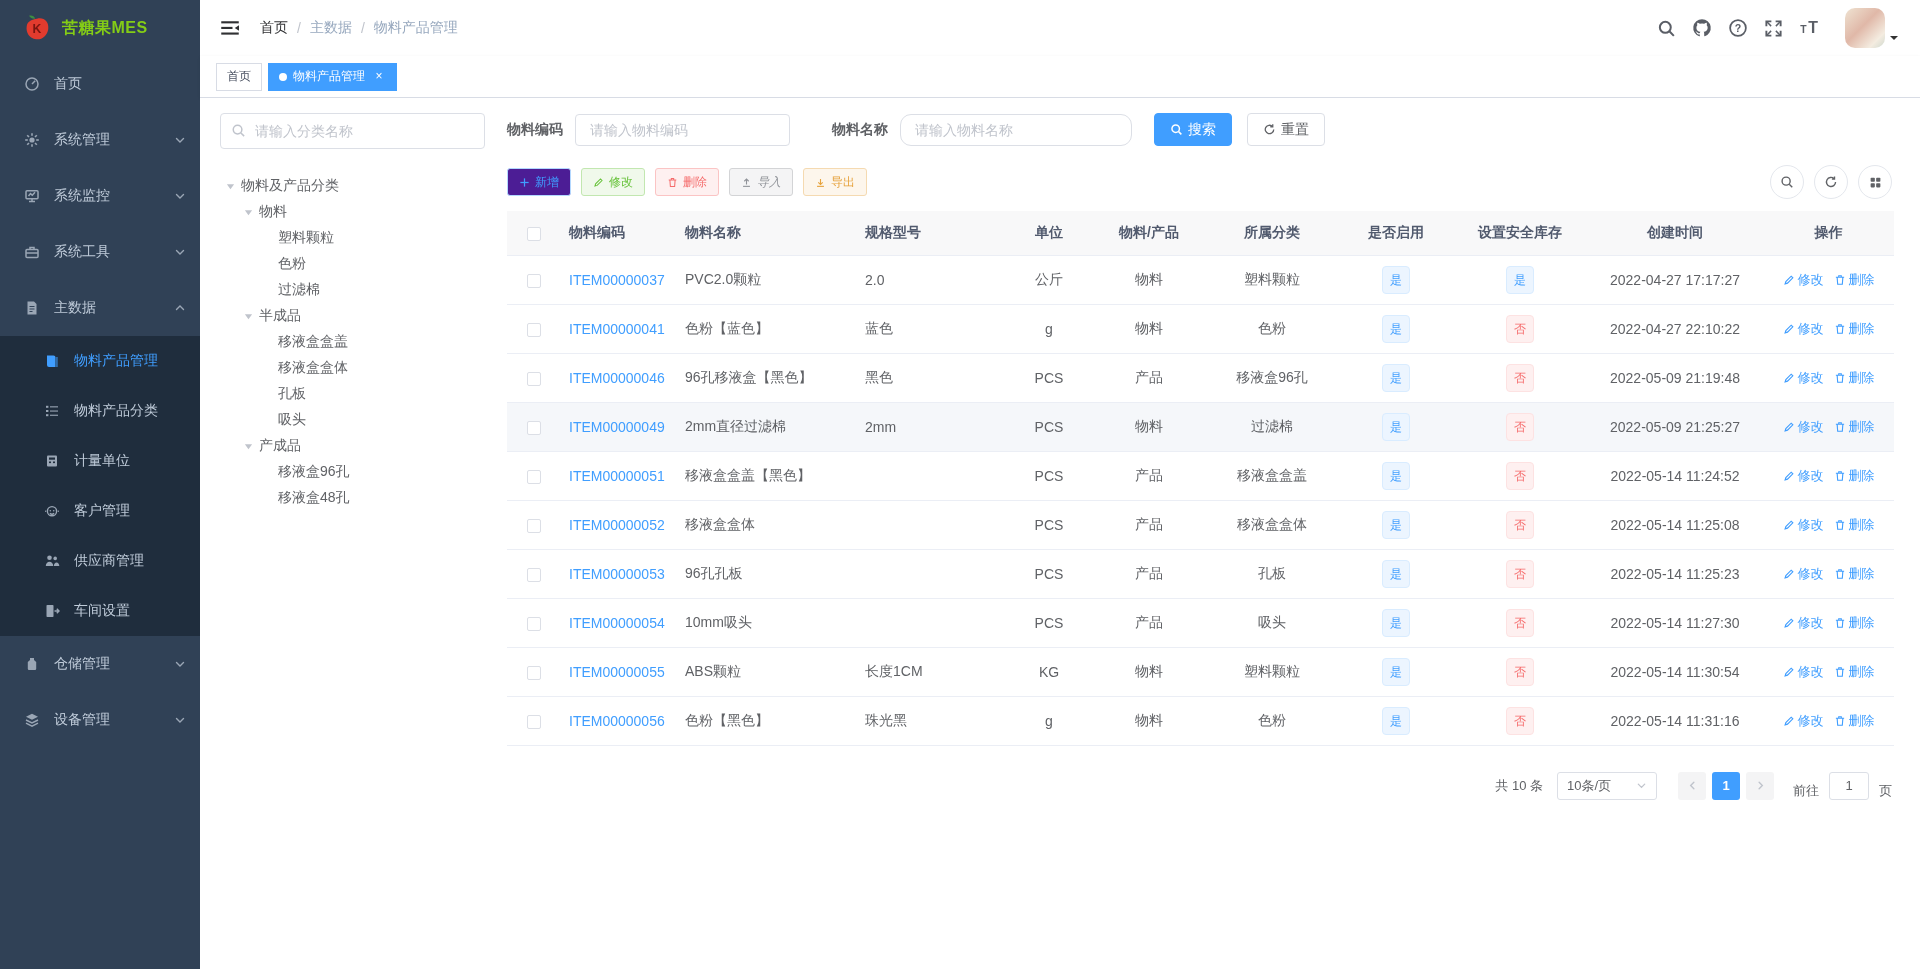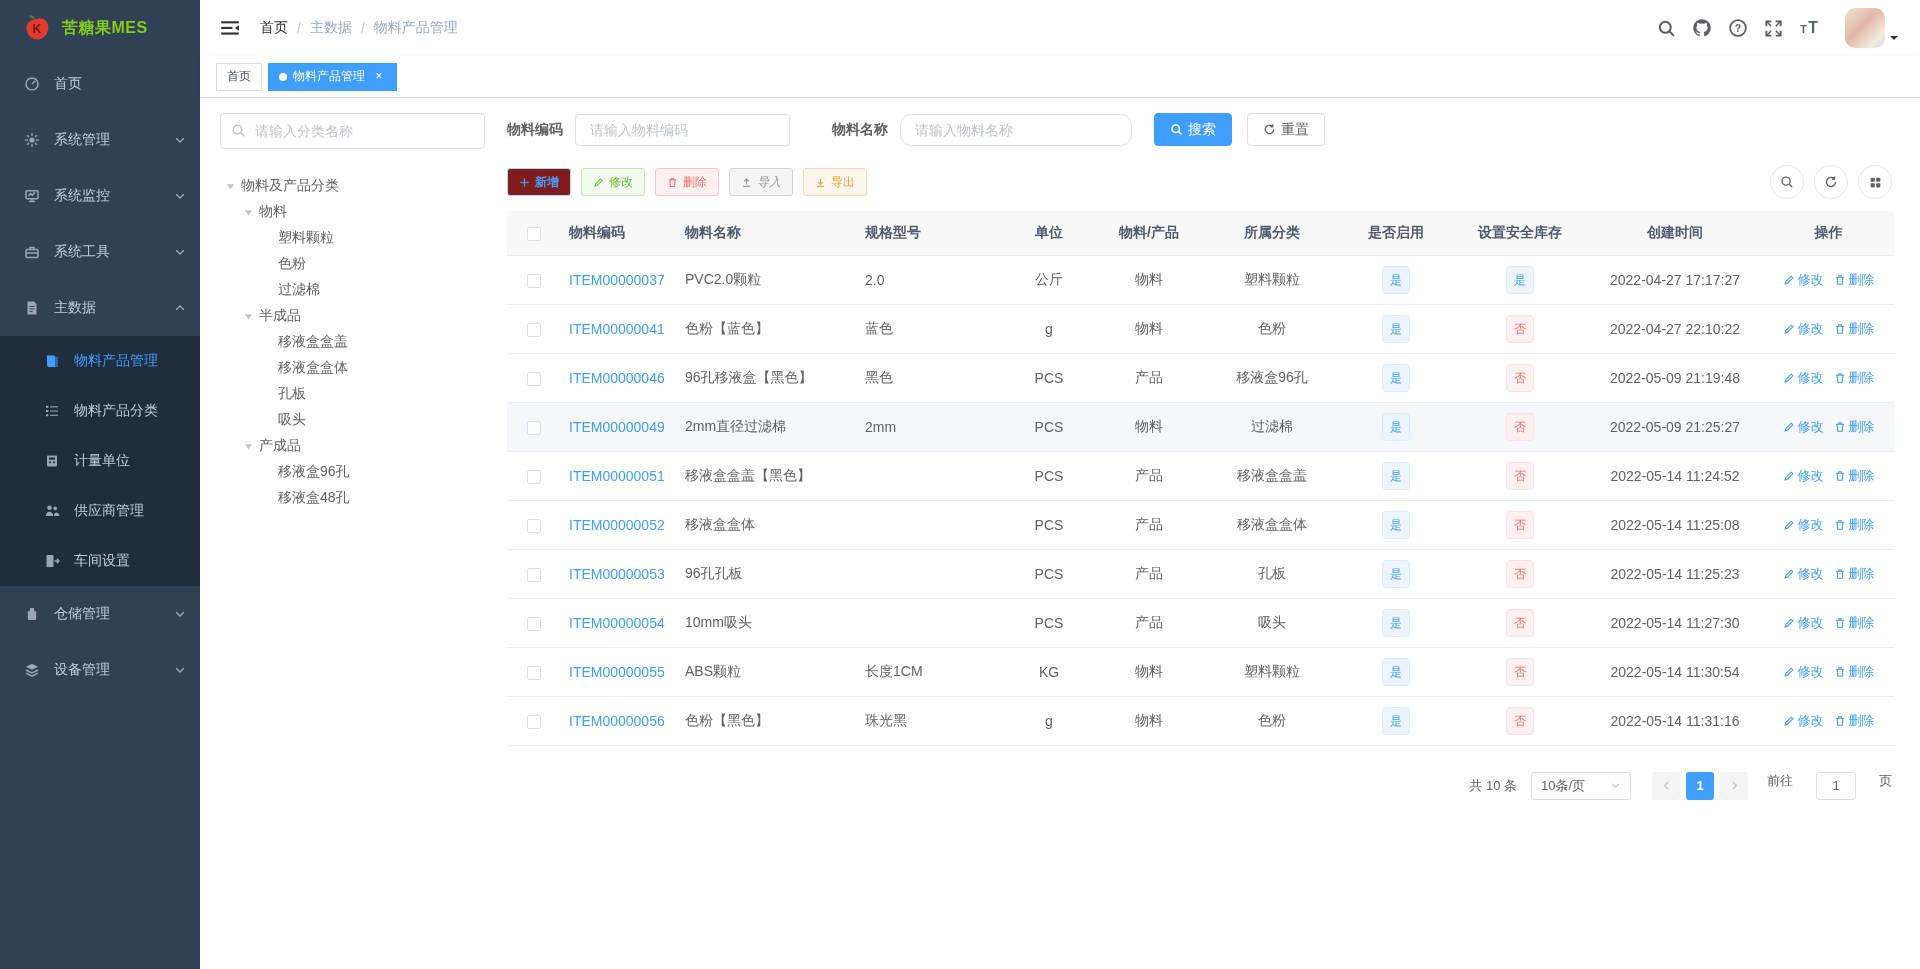--- a/index.html
+++ b/index.html
@@ -59,21 +59,21 @@
   .f-label { font-weight:bold; font-size:14px; color:#606266; margin-right:12px; white-space:nowrap; }
   .f-input { height:32px; border:1px solid #dcdfe6; border-radius:4px; padding:0 14px; font-size:14px; color:#606266; outline:none; }
   .f-code { width:215px; margin-right:42px; }
   .f-name { width:232px; margin-right:22px;border-radius:11px; }
   .btn { display:inline-flex; align-items:center; gap:5px; cursor:pointer; border-radius:4px; font-size:14px; }
   .btn-search { height:33px; padding:0 15px; background:#409EFF; border:1px solid #409EFF; color:#fff; margin-right:15px; }
   .btn-reset { height:33px; padding:0 15px; background:#fff; border:1px solid #dcdfe6; color:#606266; }
 
   .toolbar { display:flex; align-items:center; margin-bottom:12px; }
   .tb-btn { height:28px; padding:0 11px; border-radius:3px; font-size:12px; display:inline-flex; align-items:center; gap:5px; margin-right:10px; cursor:pointer; border:1px solid; }
-  .tb-add { color:#409EFF; background:#7f1d1d; border-color:#b3d8ff;font-weight:bold; }
+  .tb-add { color:#409EFF; background:#4c1d95; border-color:#b3d8ff; }
   .tb-edit { color:#67C23A; background:#f0f9eb; border-color:#c2e7b0; }
   .tb-del { color:#F56C6C; background:#fef0f0; border-color:#fbc4c4; }
   .tb-imp { color:#909399; background:#f4f4f5; border-color:#d3d4d6;font-style:italic; }
   .tb-exp { color:#E6A23C; background:#fdf6ec; border-color:#f5dab1; }
   .tb-right { margin-left:auto; display:flex; gap:10px; }
   .circle-btn { width:34px; height:34px; border-radius:50%; border:1px solid #e4e7ed; background:#fff; display:flex; align-items:center; justify-content:center; color:#606266; cursor:pointer; }
 
   table { width:100%; border-collapse:collapse; table-layout:fixed; font-size:14px; }
   thead th { background:#f8f8f9; color:#515a6e; font-weight:bold; height:44px; padding:0 8px; border-bottom:1px solid #ebeef5; }
   tbody td { height:49px; padding:0 8px; color:#606266; border-bottom:1px solid #ebeef5; overflow:hidden; white-space:nowrap; }
@@ -85,21 +85,21 @@
   .tag-blue { background:#ecf5ff; border:1px solid #d9ecff; color:#409EFF; }
   .tag-red  { background:#fef0f0; border:1px solid #fde2e2; color:#F56C6C; }
   .ops a { color:#409EFF; font-size:13px; margin:0 5px; display:inline-flex; align-items:center; gap:3px; cursor:pointer; text-decoration:none; }
 
   .pagination { display:flex; align-items:center; justify-content:flex-end; margin-top:26px; font-size:13px; color:#606266; }
   .pg-total { margin-right:14px; }
   .pg-select { width:100px; height:28px; border:1px solid #dcdfe6; border-radius:3px; display:flex; align-items:center; justify-content:space-between; padding:0 9px; color:#606266; cursor:pointer; margin-right:18px; background:#fff; }
   .pg-select .sc { color:#c0c4cc; display:flex; }
   .pg-btn { width:28px; height:28px; border-radius:3px; background:#f4f4f5; color:#c0c4cc; display:flex; align-items:center; justify-content:center; cursor:pointer; margin:0 3px; }
   .pg-page { width:28px; height:28px; border-radius:3px; background:#409EFF; color:#fff; display:flex; align-items:center; justify-content:center; font-weight:bold; cursor:pointer; margin:0 3px; }
-  .pg-goto { display:flex; align-items:flex-start; gap:23px; margin-left:16px; }
+  .pg-goto { display:flex; align-items:flex-end; gap:10px; margin-left:16px; }
   .pg-goto input { width:40px; height:28px; border:1px solid #dcdfe6; border-radius:3px; text-align:center; font-size:13px; color:#606266; outline:none; }
   svg { display:block; }
 </style>
 </head>
 <body>
 
 <div class="app">
 
   <aside class="sidebar">
     <div class="logo">
@@ -225,20 +225,32 @@
       <div class="menu-item">
         <span class="micon">
           <svg width="16" height="16" viewBox="0 0 16 16">
               <rect x="3" y="2.5" width="10" height="11" rx="1" fill="currentColor"></rect>
               <rect x="5" y="4.5" width="6" height="2.2" fill="#1f2d3d"></rect>
               <rect x="5" y="8.5" width="2" height="1.6" fill="#1f2d3d"></rect>
               <rect x="9" y="8.5" width="2" height="1.6" fill="#1f2d3d"></rect>
             </svg>
         </span>
         <span class="lbl">计量单位</span>
+      </div>
+      <div class="menu-item">
+        <span class="micon">
+          <svg width="16" height="16" viewBox="0 0 16 16" fill="none" stroke="currentColor" stroke-width="1.4">
+              <circle cx="8" cy="8.2" r="4.6"></circle>
+              <circle cx="6.3" cy="7.8" r="0.8" fill="currentColor" stroke="none"></circle>
+              <circle cx="9.7" cy="7.8" r="0.8" fill="currentColor" stroke="none"></circle>
+              <path d="M5.8 10.4c1.4 1 3 1 4.4 0"></path>
+              <path d="M2.2 8.2H1.2M14.8 8.2h-1"></path>
+            </svg>
+        </span>
+        <span class="lbl">客户管理</span>
       </div>
       <div class="menu-item">
         <span class="micon">
           <svg width="16" height="16" viewBox="0 0 16 16" fill="currentColor">
               <circle cx="5.5" cy="4.8" r="2.3"></circle>
               <path d="M1.8 13c0-2.6 1.6-4.2 3.7-4.2S9.2 10.4 9.2 13z"></path>
               <circle cx="11.2" cy="5.4" r="1.8"></circle>
               <path d="M9.8 13c.2-2.1 1.2-3.4 2.8-3.4 1.5 0 2.5 1.3 2.7 3.4z"></path>
             </svg>
         </span>

